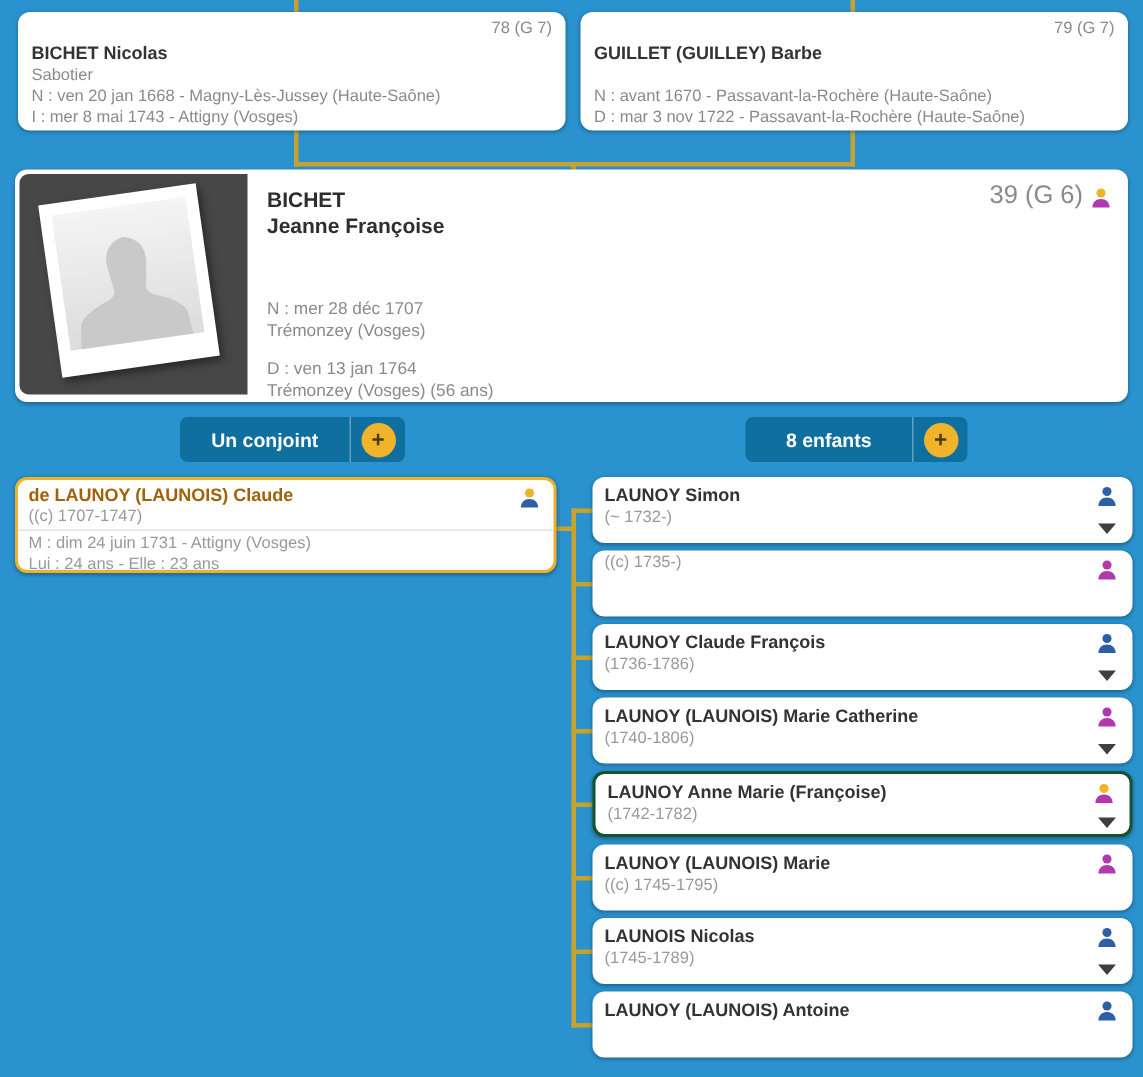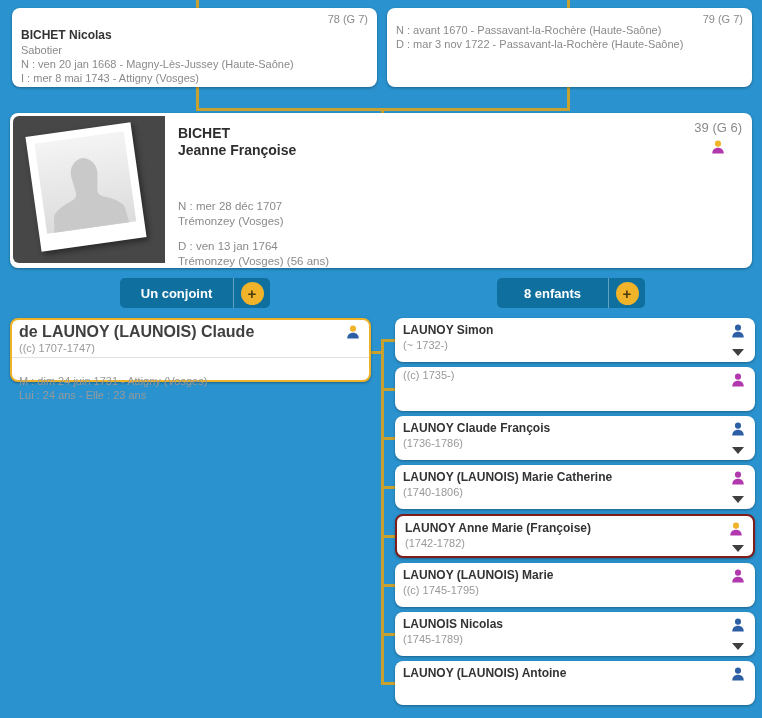--- a/index.html
+++ b/index.html
@@ -19,37 +19,37 @@
   .pcard .occ{margin:1px 9px 0;font-size:11px;color:#8a8a8a;line-height:14px;min-height:14px;white-space:nowrap;}
   .pcard .detail{margin:0 9px;font-size:11px;color:#8a8a8a;line-height:14px;white-space:nowrap;}
 
   
   .main-card{left:10px;top:113px;width:742px;height:155px;}
   .photo-block{position:absolute;left:3px;top:3px;width:152px;height:147px;background:#474747;border-radius:6px 0 0 6px;overflow:hidden;}
   .polaroid{position:absolute;left:20px;top:13px;width:106px;height:116px;background:#fff;transform:rotate(-8deg);box-shadow:2px 3px 6px rgba(0,0,0,.45);}
   .polaroid .photo{position:absolute;left:8px;top:8px;right:8px;bottom:17px;background:linear-gradient(#f4f4f4,#dcdcdc);overflow:hidden;}
   .main-name{position:absolute;left:168px;top:12px;font-size:14px;font-weight:bold;color:#2e2e2e;line-height:17px;}
   .main-detail{position:absolute;left:168px;font-size:11.5px;color:#8a8a8a;line-height:15px;}
-  .main-badge{position:absolute;top:7px;right:10px;display:flex;align-items:center;gap:4px;font-size:13px;color:#8a8a8a;flex-direction:column;}
+  .main-badge{position:absolute;top:7px;right:10px;display:flex;align-items:flex-end;gap:4px;font-size:17px;color:#8a8a8a;}
 
   
   .pill{position:absolute;top:278px;height:30px;background:#0f6f9e;border-radius:5px;display:flex;align-items:stretch;}
   .pill .lbl{flex:1;display:flex;align-items:center;justify-content:center;color:#fff;font-size:13px;font-weight:bold;padding:0 10px;}
   .pill .plus-seg{width:36px;border-left:1px solid rgba(255,255,255,.35);display:flex;align-items:center;justify-content:center;}
   .plus-btn{width:23px;height:23px;border-radius:50%;background:#f0b32a;border:none;color:#4a3c10;font-size:15px;font-weight:bold;line-height:21px;text-align:center;padding:0;cursor:pointer;}
 
   
   .spouse-card{left:10px;top:318px;width:361px;height:64px;border:2px solid #eeb22a;box-sizing:border-box;border-radius:8px;}
-  .spouse-card .name{margin:3px 34px 0 7px;font-size:16px;font-weight:bold;color:#404040;white-space:nowrap;}
+  .spouse-card .name{margin:3px 34px 0 7px;font-size:12px;font-weight:bold;color:#a16207;white-space:nowrap;}
   .spouse-card .dates{margin:1px 7px 2px;font-size:11px;color:#999;line-height:13px;}
-  .spouse-card .bottom{border-top:1px solid #e2e2e2;padding:16px 7px 0;font-size:11px;color:#999;line-height:14px;}
+  .spouse-card .bottom{border-top:1px solid #e2e2e2;padding:1px 7px 0;font-size:11px;color:#999;line-height:14px;}
 
   
   .child{left:395px;width:360px;height:44px;box-sizing:border-box;}
-  .child.hl{border:2px solid #7f1d1d;}
+  .child.hl{border:2px solid #14532d;}
   .child .name{margin:5px 34px 0 8px;font-size:12px;font-weight:bold;color:#333;white-space:nowrap;}
   .child .dates{margin:2px 8px 0;font-size:11px;color:#999;}
   .p-icon{position:absolute;top:5px;right:9px;width:16px;height:16px;}
   .spouse-card .p-icon{top:4px;right:8px;}
   .arrow{position:absolute;right:11px;top:31px;width:0;height:0;border-left:6px solid transparent;border-right:6px solid transparent;border-top:7px solid #3f3f3f;cursor:pointer;}
   .child.hl .arrow{top:29px;right:9px;}
 
   .sil{position:absolute;left:50%;top:16px;transform:translateX(-50%);}
 </style>
 </head>
@@ -78,20 +78,21 @@
   <div class="card pcard" style="left:12px;">
     <div class="badge">78 (G 7)</div>
     <div class="name">BICHET Nicolas</div>
     <div class="occ">Sabotier</div>
     <div class="detail">N : ven 20 jan 1668 - Magny-Lès-Jussey (Haute-Saône)</div>
     <div class="detail">I : mer 8 mai 1743 - Attigny (Vosges)</div>
   </div>
 
   <div class="card pcard" style="left:387px;">
     <div class="badge">79 (G 7)</div>
+    <div class="name">GUILLET (GUILLEY) Barbe</div>
     <div class="occ"></div>
     <div class="detail">N : avant 1670 - Passavant-la-Rochère (Haute-Saône)</div>
     <div class="detail">D : mar 3 nov 1722 - Passavant-la-Rochère (Haute-Saône)</div>
   </div>
 
   <div class="card main-card">
     <div class="photo-block">
       <div class="polaroid">
         <div class="photo">
           <svg class="sil" width="78" height="84" viewBox="0 0 100 108">

